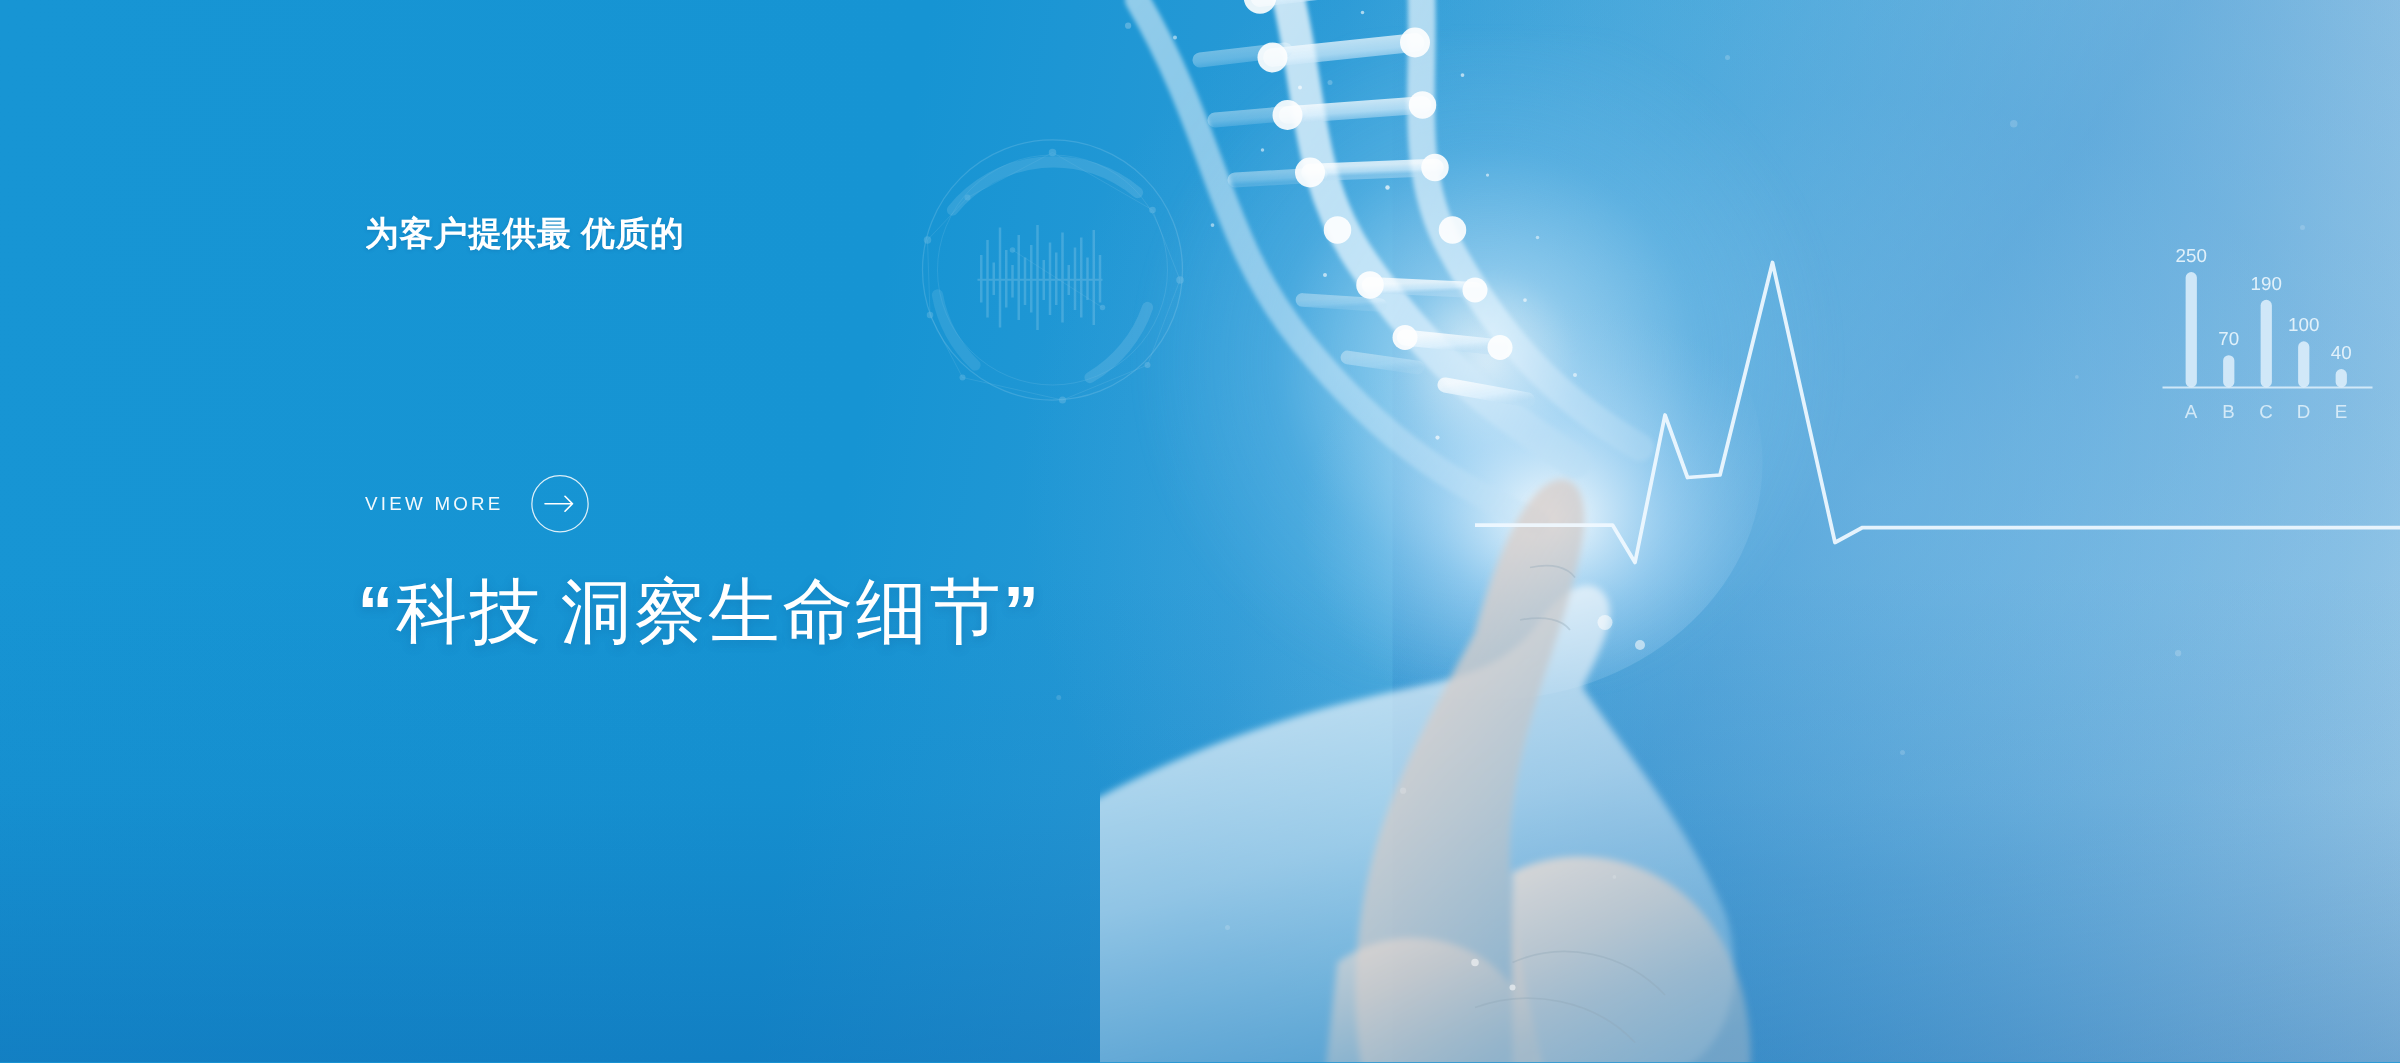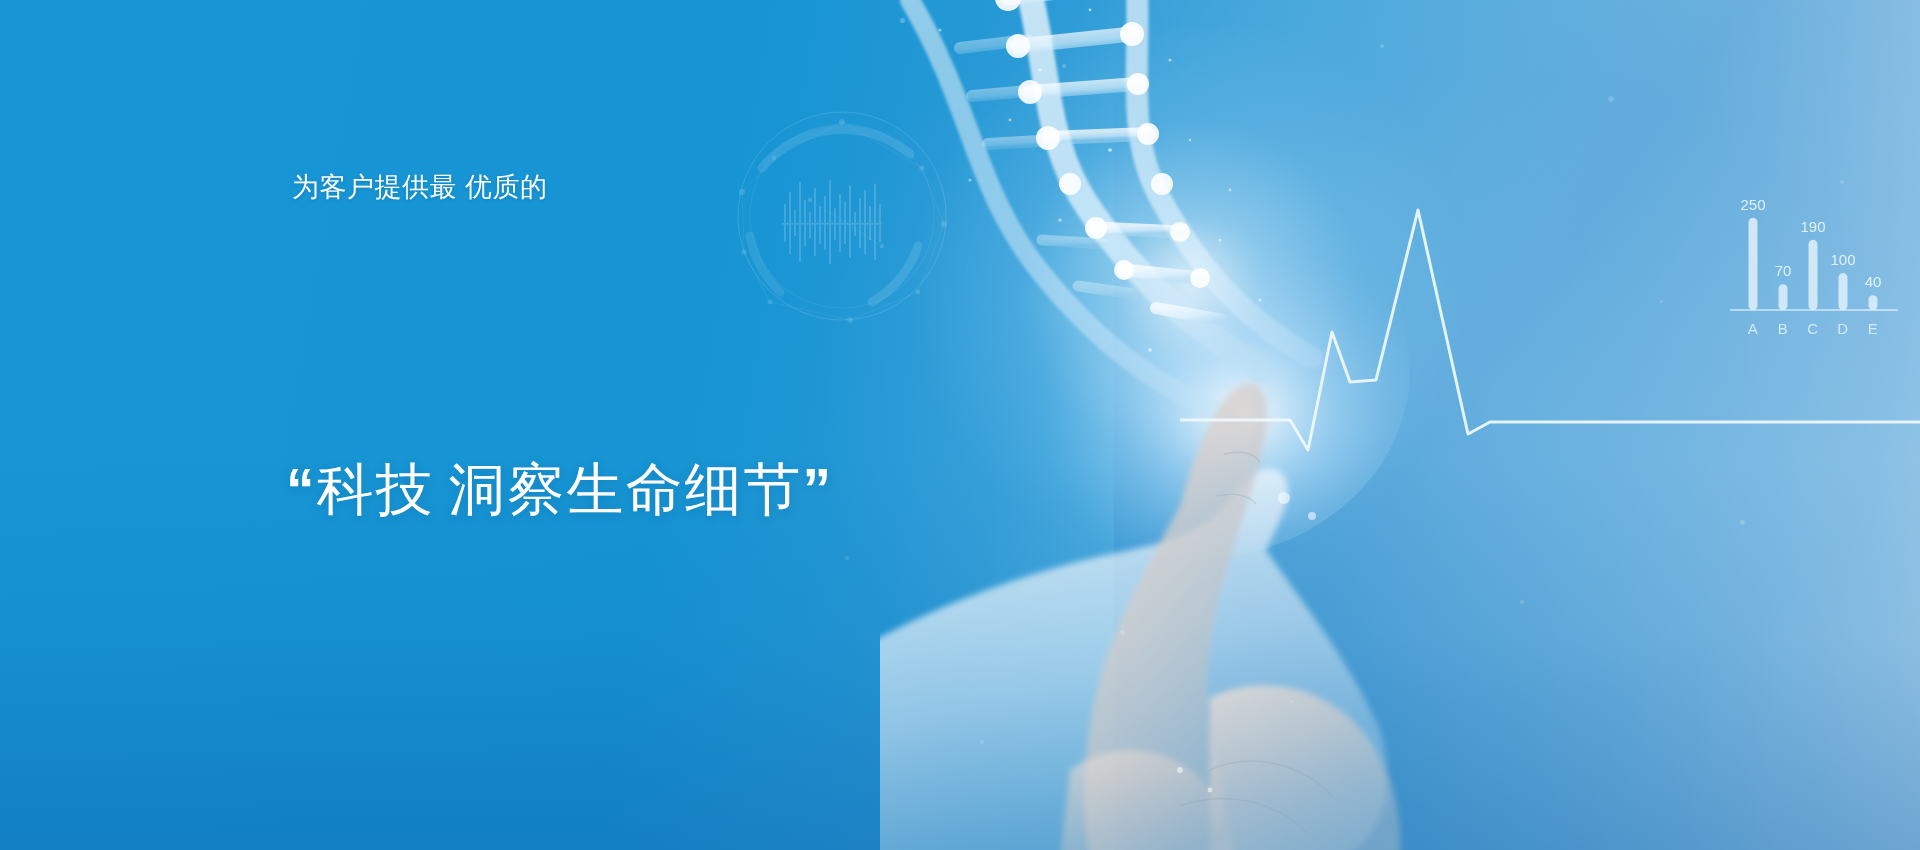--- a/index.html
+++ b/index.html
@@ -78,21 +78,21 @@
   
   .content {
     position:absolute; left:292px; top:0; width:820px; height:100%;
     z-index:8;
   }
 
   .sub {
     color:#ffffff;
     font-size:27px;
     line-height:1.42;
-    font-weight:400;
+    font-weight:700;
     letter-spacing:0.5px;
     text-shadow:0 1px 3px rgba(10,80,140,0.25);
   }
   .sub-wrap { position:absolute; top:168px; left:0; }
 
   .headline {
     position:absolute; top:272px; left:0;
     color:#ffffff;
     font-size:62px;
     font-weight:400;
@@ -379,19 +379,27 @@
     <span style="left:1840px;top:180px;width:4px;height:4px;opacity:.3;"></span>
   </div>
 
   <div class="content">
 
     <div class="sub-wrap">
       <div class="sub">为客户提供最 优质的</div>
     </div>
 
 
+    <div class="viewmore">
+      <span class="viewmore-label">VIEW MORE</span>
+      <span class="viewmore-circle">
+        <svg viewBox="0 0 26 16">
+          <path d="M1 8 H23 M17 2 L23 8 L17 14" fill="none" stroke="#ffffff" stroke-width="1.3" stroke-linecap="round" stroke-linejoin="round"></path>
+        </svg>
+      </span>
+    </div>
 
     <div class="quote">
       <span class="qm">“</span><span class="strong">科技</span><span class="spacer"></span><span>洞察生命细节</span><span class="qm">”</span>
     </div>
 
   </div>
 </div>
 
 </body></html>

